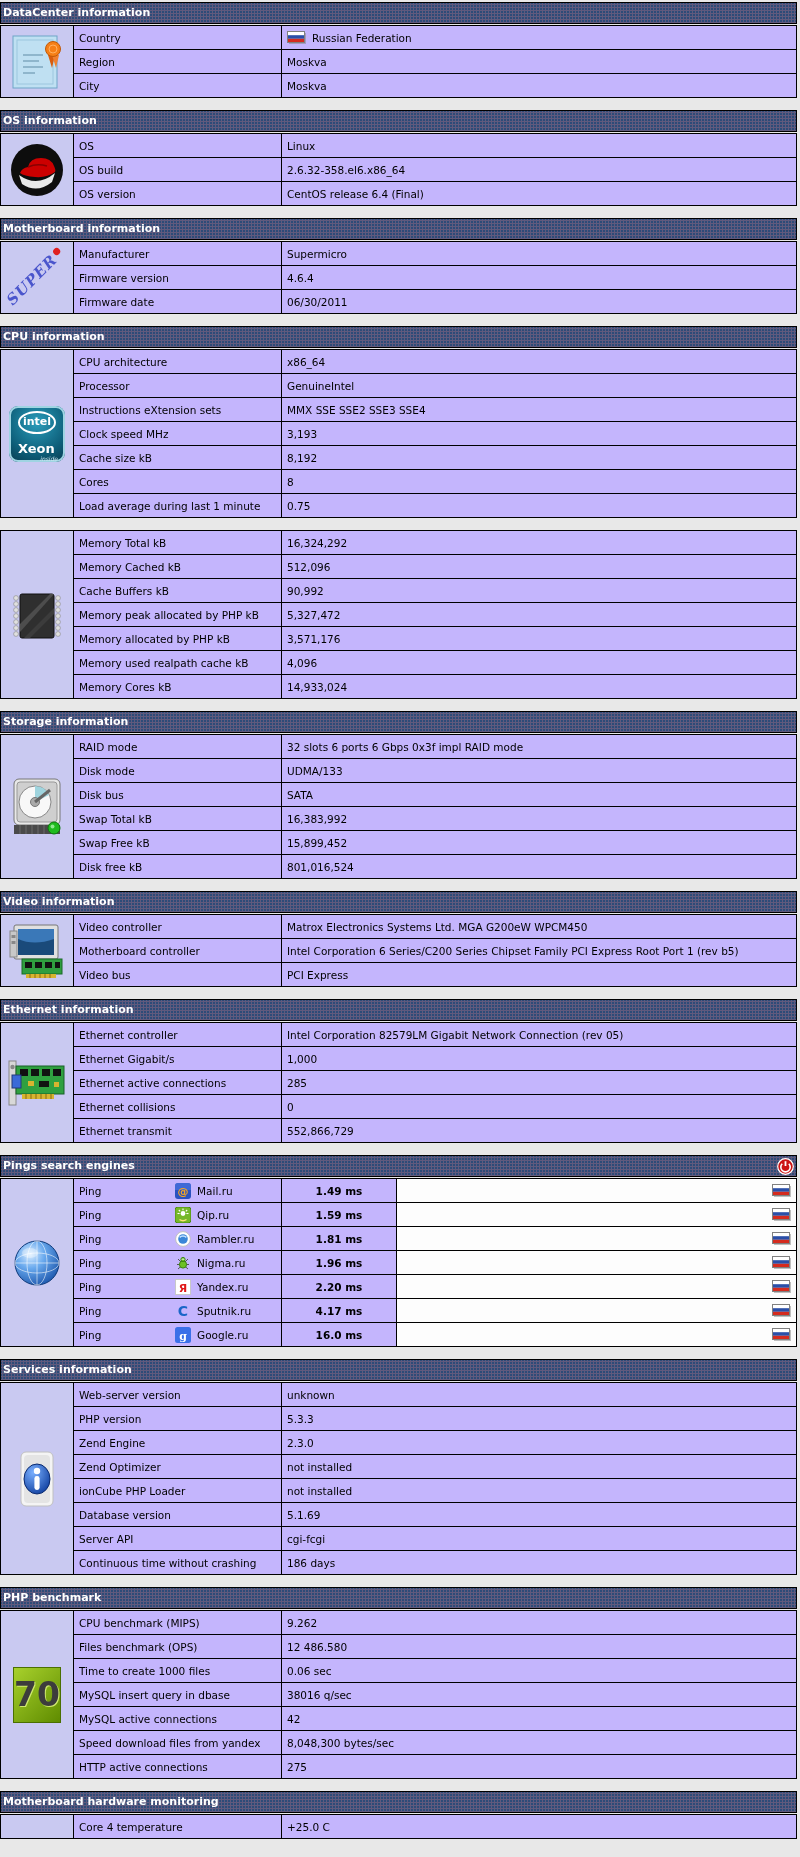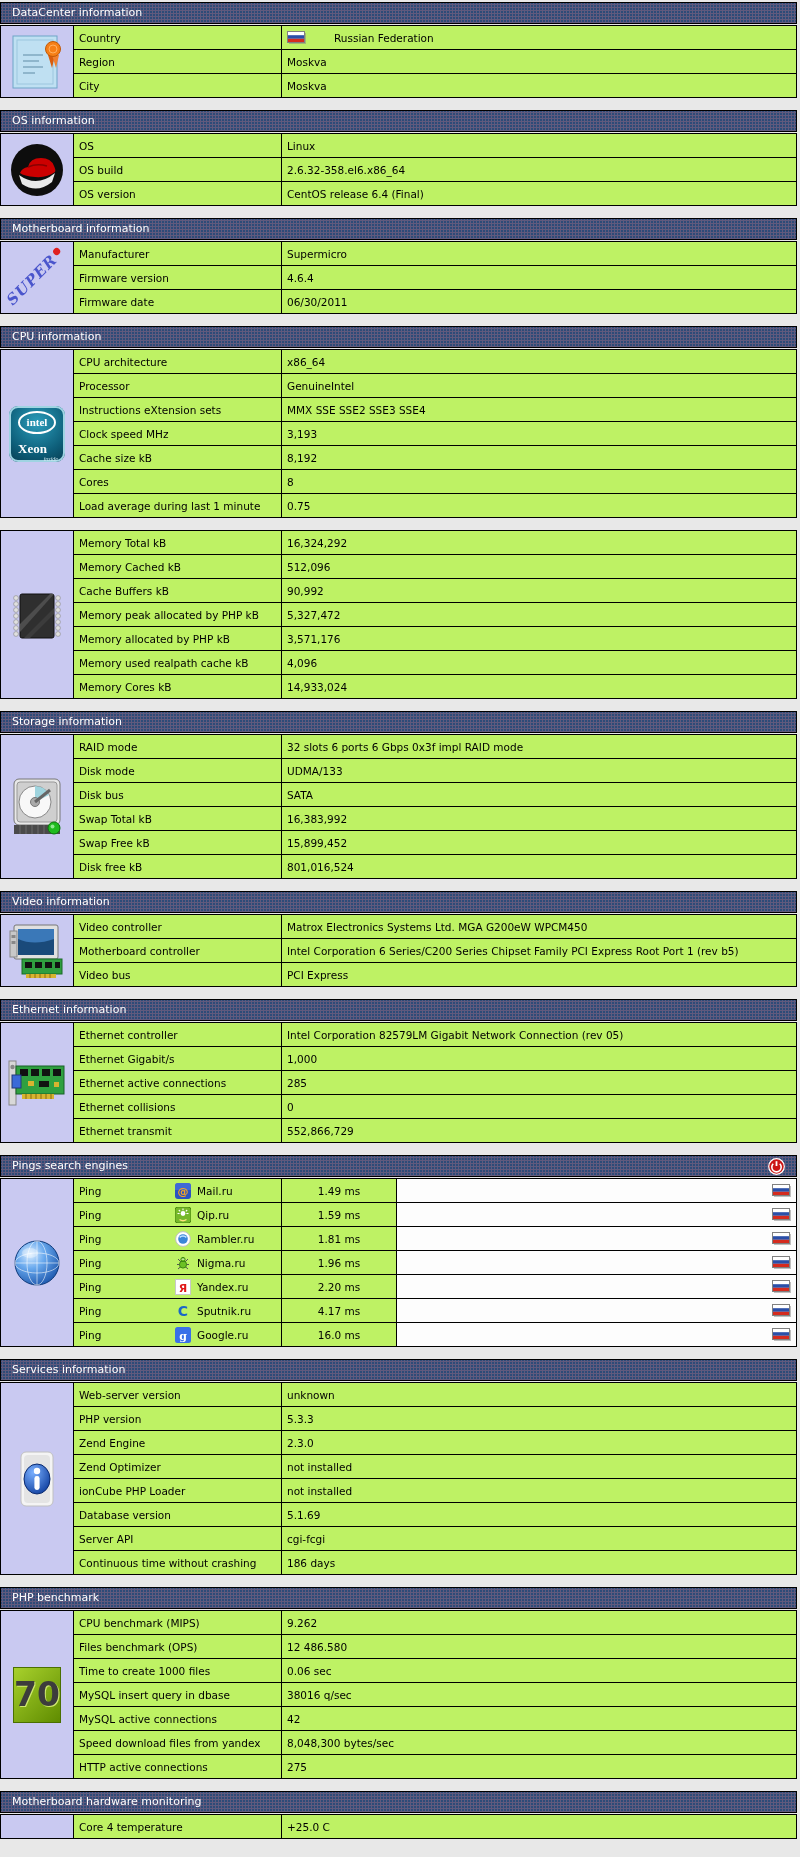--- a/index.html
+++ b/index.html
@@ -11,51 +11,51 @@
     font-size:10.5px;
     color:#000;
   }
   .section{width:797px;margin:0 0 12px 0;}
   .sec-header{
     height:20px;
     background-color:#2d4b78;
     background-image:radial-gradient(rgba(215,125,135,0.30) 1px, rgba(0,0,0,0) 1.2px);
     background-size:3px 3px;
     border:1px solid #000;
-    color:#fff;font-weight:normal;font-size:11px;line-height:20px;
-    padding:0 11px;
+    color:#fff;font-weight:bold;font-size:11px;line-height:20px;
+    padding:0 2px;
     display:flex;justify-content:space-between;
     margin-bottom:1px;
     box-sizing:content-box;
   }
   .tbl{display:flex;border:1px solid #000;background:#fff;}
   .icon-cell{width:72px;background:#c9c9f1;border-right:1px solid #000;display:flex;align-items:center;justify-content:center;flex:none;}
   .rows{flex:1;min-width:0;}
-  .row{display:flex;height:23px;border-bottom:1px solid #000;background:#bef264;}
+  .row{display:flex;height:23px;border-bottom:1px solid #000;background:#c4b5fd;}
   .row:last-child{border-bottom:none;}
   .cell{display:flex;align-items:center;min-width:0;}
   .cell-label{width:208px;flex:none;border-right:1px solid #000;padding:0 5px;box-sizing:border-box;white-space:nowrap;overflow:hidden;}
-  .cell-value{flex:1;padding:0 5px;white-space:nowrap;overflow:hidden;gap:22px;}
+  .cell-value{flex:1;padding:0 5px;white-space:nowrap;overflow:hidden;}
   .cell-value .icon{margin-right:6px;}
-  .cell-ms{width:114px;flex:none;border-right:1px solid #000;justify-content:center;}
+  .cell-ms{width:114px;flex:none;border-right:1px solid #000;justify-content:center;font-weight:bold;}
   .cell-fill{flex:1;background:#fdfdfd;justify-content:flex-end;padding-right:5px;}
   .ping-word{display:inline-block;width:96px;flex:none;}
   .ping-label .icon{margin-right:6px;flex:none;}
   .icon{display:inline-flex;align-items:center;justify-content:center;line-height:0;}
   .sec-header .icon{line-height:0;}
 
   
   .sm-logo{display:inline-block;transform:rotate(-45deg);white-space:nowrap;}
   .sm-text{font-family:"DejaVu Serif",serif;font-style:italic;font-weight:bold;font-size:15px;color:#4a55cc;letter-spacing:1px;}
   .sm-dot{display:inline-block;width:7px;height:7px;border-radius:50%;background:#e02020;margin:0 0 9px 2px;vertical-align:middle;}
 
   
   .xeon-logo{position:relative;display:block;width:56px;height:56px;border-radius:9px;
     background:radial-gradient(circle at 50% 30%,#2a9cba,#0d5d78 65%,#083c50);
-    box-shadow:inset 0 0 0 2px #9fd4e2;font-family:Liberation Serif, serif;}
+    box-shadow:inset 0 0 0 2px #9fd4e2;}
   .xeon-oval{position:absolute;top:5px;left:9px;width:34px;height:19px;border:2px solid #fff;border-radius:50%;
     color:#fff;font-weight:bold;font-size:11px;text-align:center;line-height:18px;}
   .xeon-name{position:absolute;bottom:13px;left:9px;color:#fff;font-weight:bold;font-size:13px;}
   .xeon-inside{position:absolute;bottom:3px;right:7px;color:#cfe8f0;font-style:italic;font-size:6px;}
 
   
   .bench70{display:flex;align-items:center;justify-content:center;width:48px;height:56px;
     background:linear-gradient(135deg,#a8d12c,#5f8c00);
     border:1px solid #4a7000;box-sizing:border-box;
     color:#3c3c3c;font-weight:bold;font-size:33px;text-shadow:1px 1px 0 #cfe870;}

